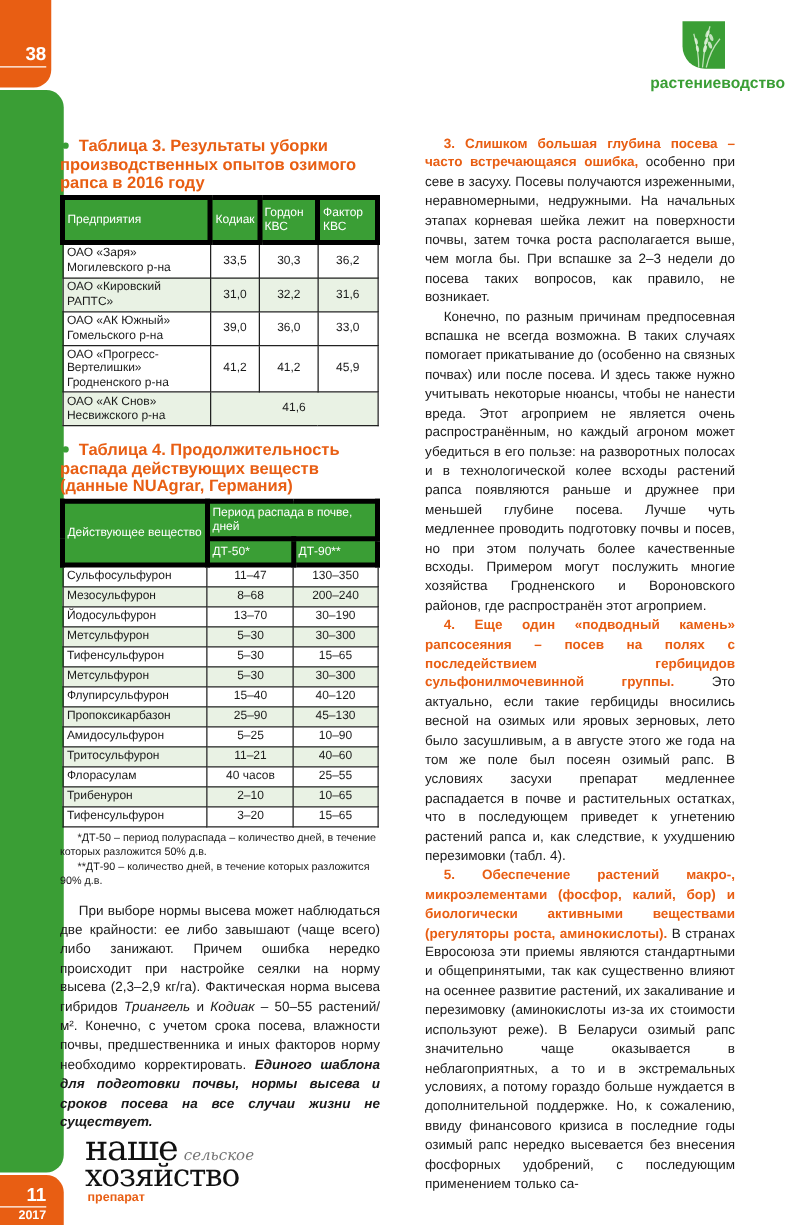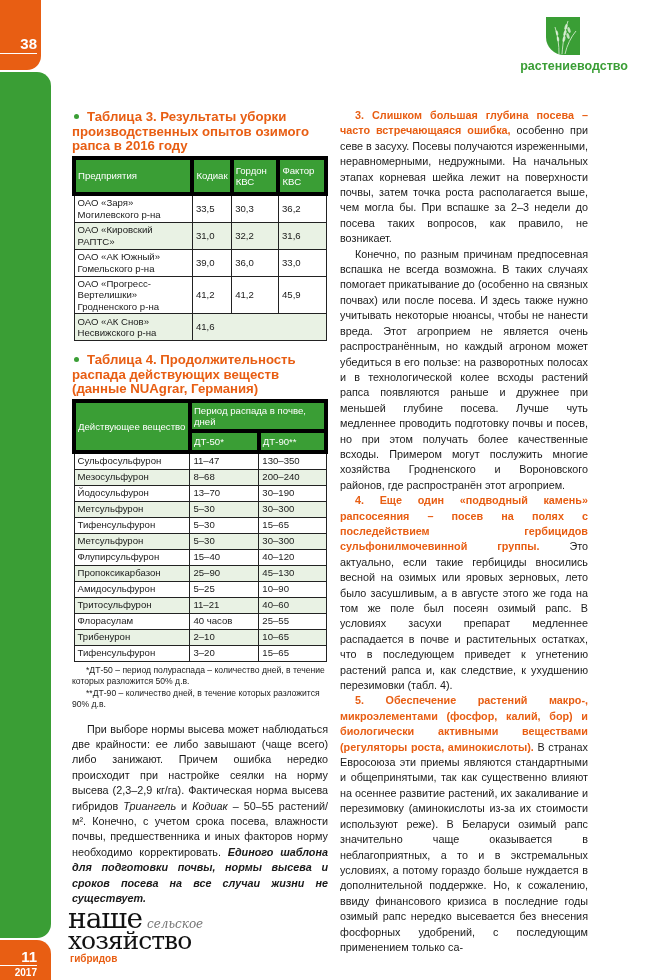--- a/index.html
+++ b/index.html
@@ -39,36 +39,36 @@
     position: absolute; left: 546px; top: 17px; width: 34px; height: 38px;
     background: #3a9e35; border-bottom-left-radius: 18px;
   }
   .section-logo svg { position: absolute; left: 0; top: 0; }
   .section-label {
     position: absolute; left: 468px; top: 59px; width: 160px; text-align: right;
     color: #3a9e35; font-weight: bold; font-size: 12.5px;
   }
 
   
-  .col-left { position: absolute; left: 72px; top: 110px; width: 256px; }
+  .col-left { position: absolute; left: 48px; top: 110px; width: 256px; }
   .col-right { position: absolute; left: 340px; top: 108px; width: 248px; }
 
   .tbl-title {
     color: #e85e13; font-weight: bold; font-size: 13.2px; line-height: 14.5px;
     margin: 0 0 2px 0;
   }
   .tbl-title .bullet { display: inline-block; width: 5px; height: 5px; border-radius: 50%; background: #3a9e35; margin: 0 8px 3px 2px; vertical-align: middle; }
 
   table { border-collapse: collapse; width: 100%; font-size: 9.6px; }
   th {
     background: #3a9e35; color: #fff; font-weight: normal; text-align: left;
     border: 4px solid #000000; padding: 2px 2px; line-height: 11px;
   }
   td { border: 1px solid #222; padding: 1px 3px; line-height: 11.5px; }
-  td.num { }
+  td.num { text-align: center; }
   tr.alt td { background: #e9f2e4; }
 
   .t3 td { height: 24px; }
   .t3 td.tall { height: 34px; }
   .t3 th { height: 28px; }
   .t4 td { height: 13px; padding: 1px 3px; line-height: 12.5px; }
   .t4 th { height: 13px; }
 
   .foot { font-size: 8.6px; line-height: 11.5px; margin-top: 3px; }
   .foot p { margin: 0; text-indent: 14px; }
@@ -260,14 +260,14 @@
   <p class="body"><span class="hl">3. Слишком большая глубина посева – часто встречающаяся ошибка,</span><span> особенно при севе в засуху. Посевы получаются изреженными, неравномерными, недружными. На начальных этапах корневая шейка лежит на поверхности почвы, затем точка роста располагается выше, чем могла бы. При вспашке за 2–3 недели до посева таких вопросов, как правило, не возникает.</span></p>
   <p class="body">Конечно, по разным причинам предпосевная вспашка не всегда возможна. В таких случаях помогает прикатывание до (особенно на связных почвах) или после посева. И здесь также нужно учитывать некоторые нюансы, чтобы не нанести вреда. Этот агроприем не является очень распространённым, но каждый агроном может убедиться в его пользе: на разворотных полосах и в технологической колее всходы растений рапса появляются раньше и дружнее при меньшей глубине посева. Лучше чуть медленнее проводить подготовку почвы и посев, но при этом получать более качественные всходы. Примером могут послужить многие хозяйства Гродненского и Вороновского районов, где распространён этот агроприем.</p>
   <p class="body"><span class="hl">4. Еще один «подводный камень» рапсосеяния – посев на полях с последействием гербицидов сульфонилмочевинной группы.</span><span> Это актуально, если такие гербициды вносились весной на озимых или яровых зерновых, лето было засушливым, а в августе этого же года на том же поле был посеян озимый рапс. В условиях засухи препарат медленнее распадается в почве и растительных остатках, что в последующем приведет к угнетению растений рапса и, как следствие, к ухудшению перезимовки (табл. 4).</span></p>
   <p class="body"><span class="hl">5. Обеспечение растений макро-, микроэлементами (фосфор, калий, бор) и биологически активными веществами (регуляторы роста, аминокислоты).</span><span> В странах Евросоюза эти приемы являются стандартными и общепринятыми, так как существенно влияют на осеннее развитие растений, их закаливание и перезимовку (аминокислоты из-за их стоимости используют реже). В Беларуси озимый рапс значительно чаще оказывается в неблагоприятных, а то и в экстремальных условиях, а потому гораздо больше нуждается в дополнительной поддержке. Но, к сожалению, ввиду финансового кризиса в последние годы озимый рапс нередко высевается без внесения фосфорных удобрений, с последующим применением только са-</span></p>
 </div>
 
 <div class="mag-logo">
   <div class="l1">наше</div>
   <div class="script">сельское</div>
   <div class="l2">хозяйство</div>
-  <div class="l3">гибридов</div>
+  <div class="l3">препарат</div>
 </div>
 
 </body></html>

